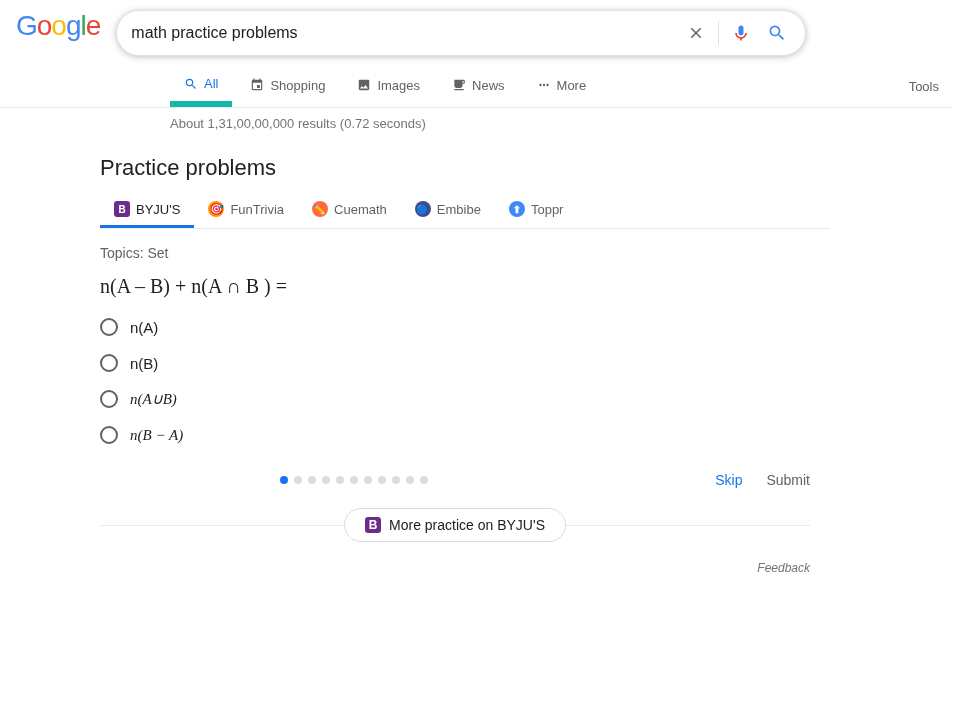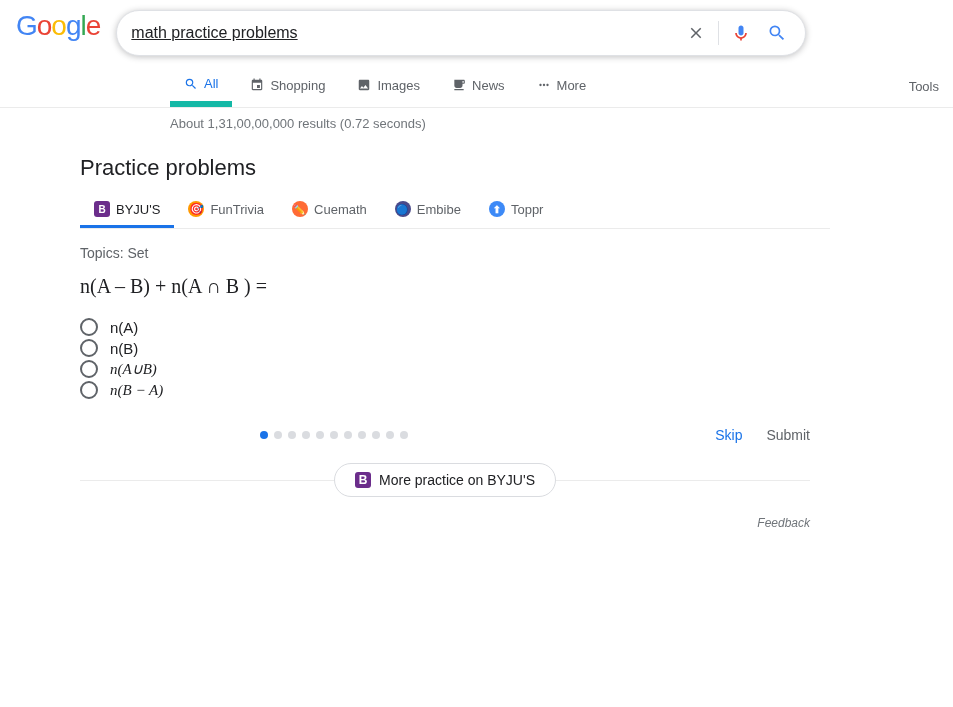--- a/index.html
+++ b/index.html
@@ -3,38 +3,38 @@
   <meta charset="utf-8">
   <style>
     * { margin: 0; padding: 0; box-sizing: border-box; }
     body { font-family: Arial, sans-serif; background: #fff; color: #202124; width: 953px; min-height: 707px; overflow: hidden; }
 
     
     .header { display: flex; align-items: flex-start; padding: 10px 16px; gap: 16px; }
     .logo { display: flex; align-items: center; cursor: pointer; }
     .logo-text { font-size: 28px; font-weight: 400; letter-spacing: -1px; }
 
-    .search-bar-wrapper { flex: 1; max-width: 690px; text-decoration: underline; }
+    .search-bar-wrapper { flex: 1; max-width: 690px; }
     .search-bar { display: flex; align-items: center; border: 1px solid #dfe1e5; border-radius: 24px; height: 46px; padding: 0 14px; gap: 8px; background: #fff; box-shadow: 0 1px 6px rgba(32,33,36,.28); }
     .search-input { flex: 1; border: none; outline: none; font-size: 16px; color: #202124; background: transparent; }
     .search-icons { display: flex; align-items: center; gap: 8px; }
     .icon-btn { background: none; border: none; cursor: pointer; display: flex; align-items: center; justify-content: center; width: 28px; height: 28px; border-radius: 50%; }
     .divider-v { width: 1px; height: 24px; background: #dfe1e5; }
 
     
     .nav-tabs { display: flex; align-items: center; padding: 0 0 0 170px; border-bottom: 1px solid #ebebeb; gap: 4px; }
     .nav-tab { display: flex; align-items: center; gap: 6px; padding: 10px 14px; font-size: 13px; color: #5f6368; cursor: pointer; border-bottom: 3px solid transparent; text-decoration: none; white-space: nowrap; }
     .nav-tab.active { color: #1a73e8; border-bottom: 6px solid #14b8a6; font-weight: 500; }
     .nav-tools { margin-left: auto; padding: 10px 14px; font-size: 13px; color: #5f6368; cursor: pointer; }
 
     
     .results-info { padding: 8px 0 8px 170px; font-size: 13px; color: #70757a; }
 
     
-    .main-content { padding: 16px 0 0 80px; max-width: 830px; }
+    .main-content { padding: 16px 0 0 100px; max-width: 830px; }
 
     
     .section-title { font-size: 22px; font-weight: 400; color: #202124; margin-bottom: 12px; }
 
     
     .source-tabs { display: flex; align-items: center; gap: 0; border-bottom: 1px solid #ebebeb; margin-bottom: 16px; }
     .source-tab { display: flex; align-items: center; gap: 6px; padding: 8px 14px; font-size: 13px; color: #5f6368; cursor: pointer; border-bottom: 3px solid transparent; white-space: nowrap; }
     .source-tab.active { color: #202124; border-bottom: 3px solid #1a73e8; }
     .source-tab-icon { width: 16px; height: 16px; border-radius: 3px; display: inline-flex; align-items: center; justify-content: center; font-size: 10px; font-weight: bold; color: white; }
     .byjus-icon { background: #6B2D8B; }
@@ -43,21 +43,21 @@
     .embibe-icon { background: #4A4A8A; border-radius: 50%; }
     .toppr-icon { background: #3D8AF7; border-radius: 50%; }
 
     
     .topics { font-size: 14px; color: #5f6368; margin-bottom: 14px; }
 
     
     .question { font-size: 20px; color: #202124; margin-bottom: 20px; font-style: normal; }
 
     
-    .options { display: flex; flex-direction: column; gap: 3px; margin-bottom: 28px; }
+    .options { display: flex; flex-direction: column; gap: 18px; margin-bottom: 28px; }
     .option { display: flex; align-items: center; gap: 12px; cursor: pointer; }
     .radio { width: 18px; height: 18px; border-radius: 50%; border: 2px solid #5f6368; flex-shrink: 0; display: flex; align-items: center; justify-content: center; }
     .option-label { font-size: 15px; color: #202124; }
     .option-label-italic { font-size: 15px; color: #202124; font-style: italic; text-align: right; }
 
     
     .pagination { display: flex; align-items: center; justify-content: space-between; margin-bottom: 20px; }
     .dots { display: flex; gap: 6px; align-items: center; margin-left: 180px; }
     .dot { width: 8px; height: 8px; border-radius: 50%; background: #dadce0; }
     .dot.active { background: #1a73e8; }

